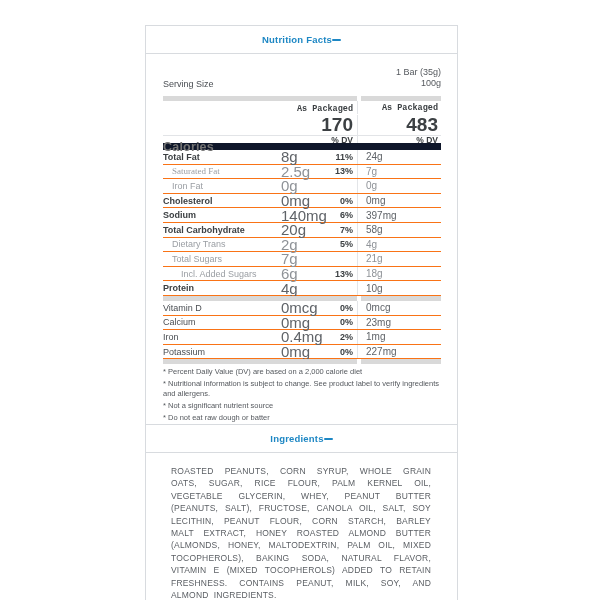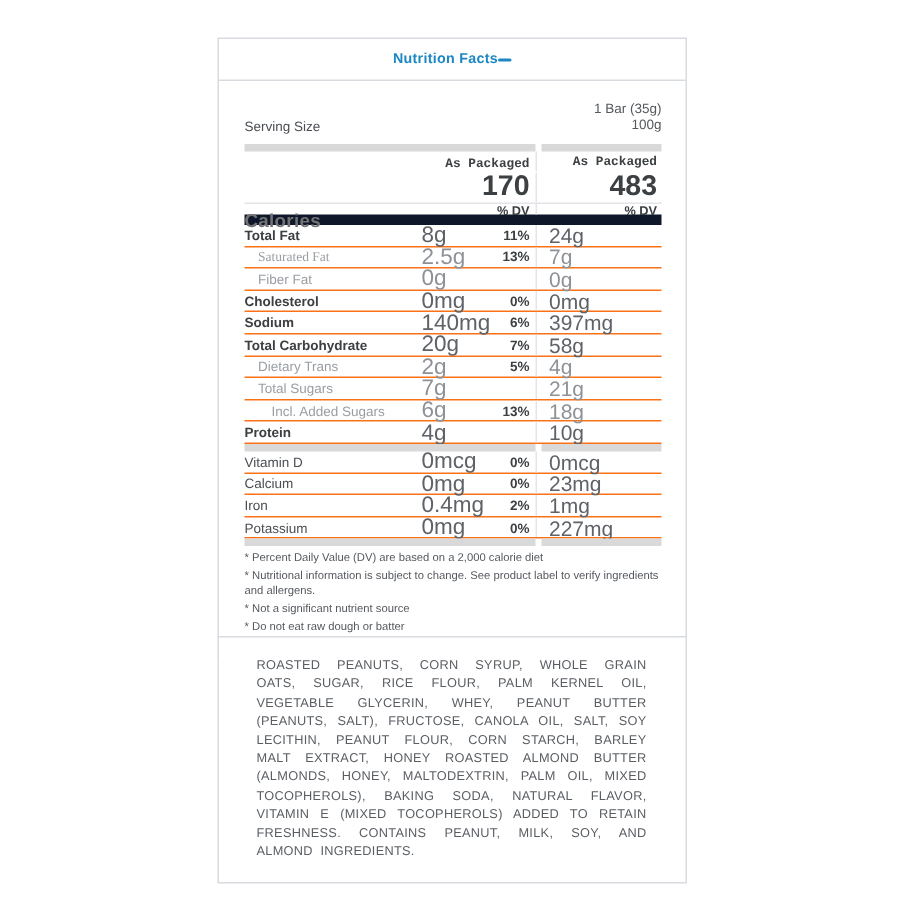--- a/index.html
+++ b/index.html
@@ -41,21 +41,21 @@
   .nrow { display:flex; align-items:center; }
   .c-label { width:118px; font-size:9px; color:#4a4e53; }
   .c-amt1 { width:37px; font-size:15px; color:#5f6368; }
   .c-dv1 { width:35px; text-align:right; font-size:9px; font-weight:bold; color:#3c4043; }
   .c-span1 { width:72px; text-align:right; }
   .c-col2 {
     flex:1; align-self:stretch; margin-left:4px; padding-left:8px;
     border-left:1px solid #e3e5e8; display:flex; align-items:center;
   }
   .c-col2.right { justify-content:flex-end; padding-right:3px; }
-  .c-amt2 { font-size:14px; color:#5f6368;text-align:right; }
+  .c-amt2 { font-size:10px; color:#5f6368;text-align:right; }
 
   .packaged-row { height:14px; align-items:flex-end; padding-bottom:1px; }
   .as-packaged { font-size:8.5px; font-weight:bold; color:#3c4043;font-family:Liberation Mono, monospace; }
 
   .calories-row { height:21px; border-bottom:1px solid #e2e4e7; }
   .calories-label { font-size:12.5px; font-weight:bold; color:#737373; letter-spacing:.2px;margin-top:44px; }
   .calories-value { font-size:19px; font-weight:bold; color:#3c4043; }
 
   .dv-row { height:14px; border-bottom:7px solid #0f172a;justify-content:center; }
   .dv-head { font-size:8.5px; font-weight:bold; color:#3c4043; }
@@ -136,21 +136,21 @@
   </div>
           <div class="nrow data-row style-sub">
     <span class="c-label" style="padding-left: 9px; font-family: Liberation Serif, serif;">Saturated Fat</span>
     <span class="c-amt1">2.5g</span>
     <span class="c-dv1">13%</span>
     <span class="c-col2">
       <span class="c-amt2">7g</span>
     </span>
   </div>
           <div class="nrow data-row style-sub">
-    <span class="c-label" style="padding-left: 9px;">Fiber Fat</span>
+    <span class="c-label" style="padding-left: 9px;">Iron Fat</span>
     <span class="c-amt1">0g</span>
     <span class="c-dv1"></span>
     <span class="c-col2">
       <span class="c-amt2">0g</span>
     </span>
   </div>
           <div class="nrow data-row style-bold">
     <span class="c-label">Cholesterol</span>
     <span class="c-amt1">0mg</span>
     <span class="c-dv1">0%</span>
@@ -251,18 +251,22 @@
       <div class="footnotes">
           <div class="footnote">* Percent Daily Value (DV) are based on a 2,000 calorie diet</div>
           <div class="footnote">* Nutritional information is subject to change. See product label to verify ingredients and allergens.</div>
           <div class="footnote">* Not a significant nutrient source</div>
           <div class="footnote">* Do not eat raw dough or batter</div>
         </div>
     </div>
   </section>
 
   <section class="card ingredients-card">
+    <header class="card-header">
+      <span class="card-title">Ingredients</span>
+      <span class="minus-icon"></span>
+    </header>
     <div class="ingredients-body">
       <p class="ingredients-text">ROASTED PEANUTS, CORN SYRUP, WHOLE GRAIN OATS, SUGAR, RICE FLOUR, PALM KERNEL OIL, VEGETABLE GLYCERIN, WHEY, PEANUT BUTTER (PEANUTS, SALT), FRUCTOSE, CANOLA OIL, SALT, SOY LECITHIN, PEANUT FLOUR, CORN STARCH, BARLEY MALT EXTRACT, HONEY ROASTED ALMOND BUTTER (ALMONDS, HONEY, MALTODEXTRIN, PALM OIL, MIXED TOCOPHEROLS), BAKING SODA, NATURAL FLAVOR, VITAMIN E (MIXED TOCOPHEROLS) ADDED TO RETAIN FRESHNESS. CONTAINS PEANUT, MILK, SOY, AND ALMOND INGREDIENTS.</p>
     </div>
   </section>
 
 </div>
 
 </body></html>

